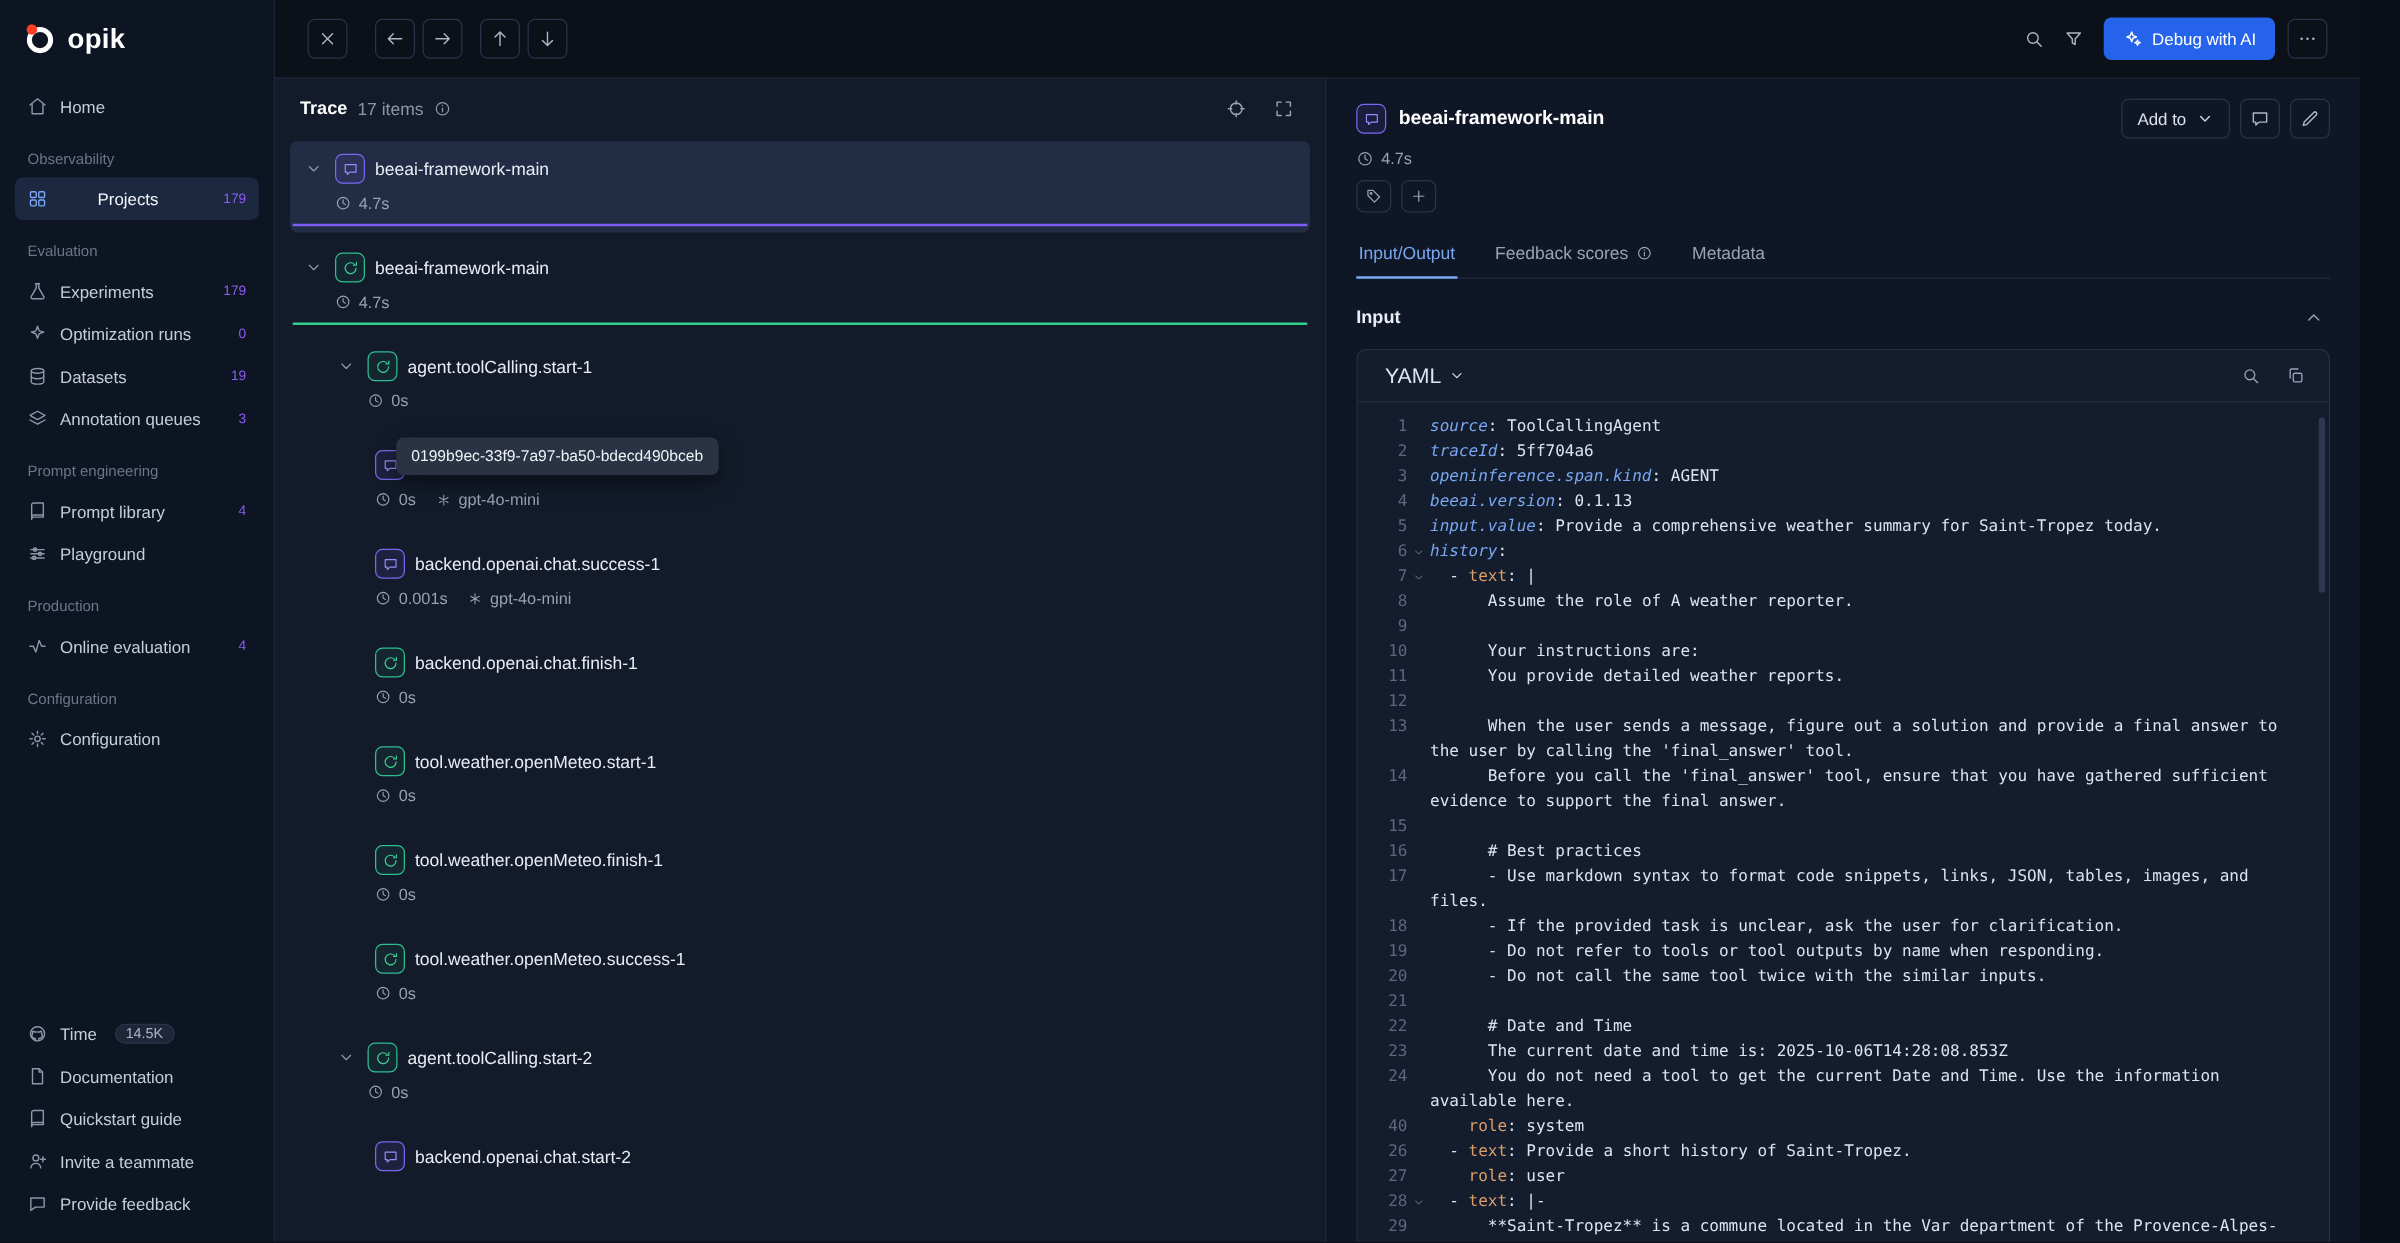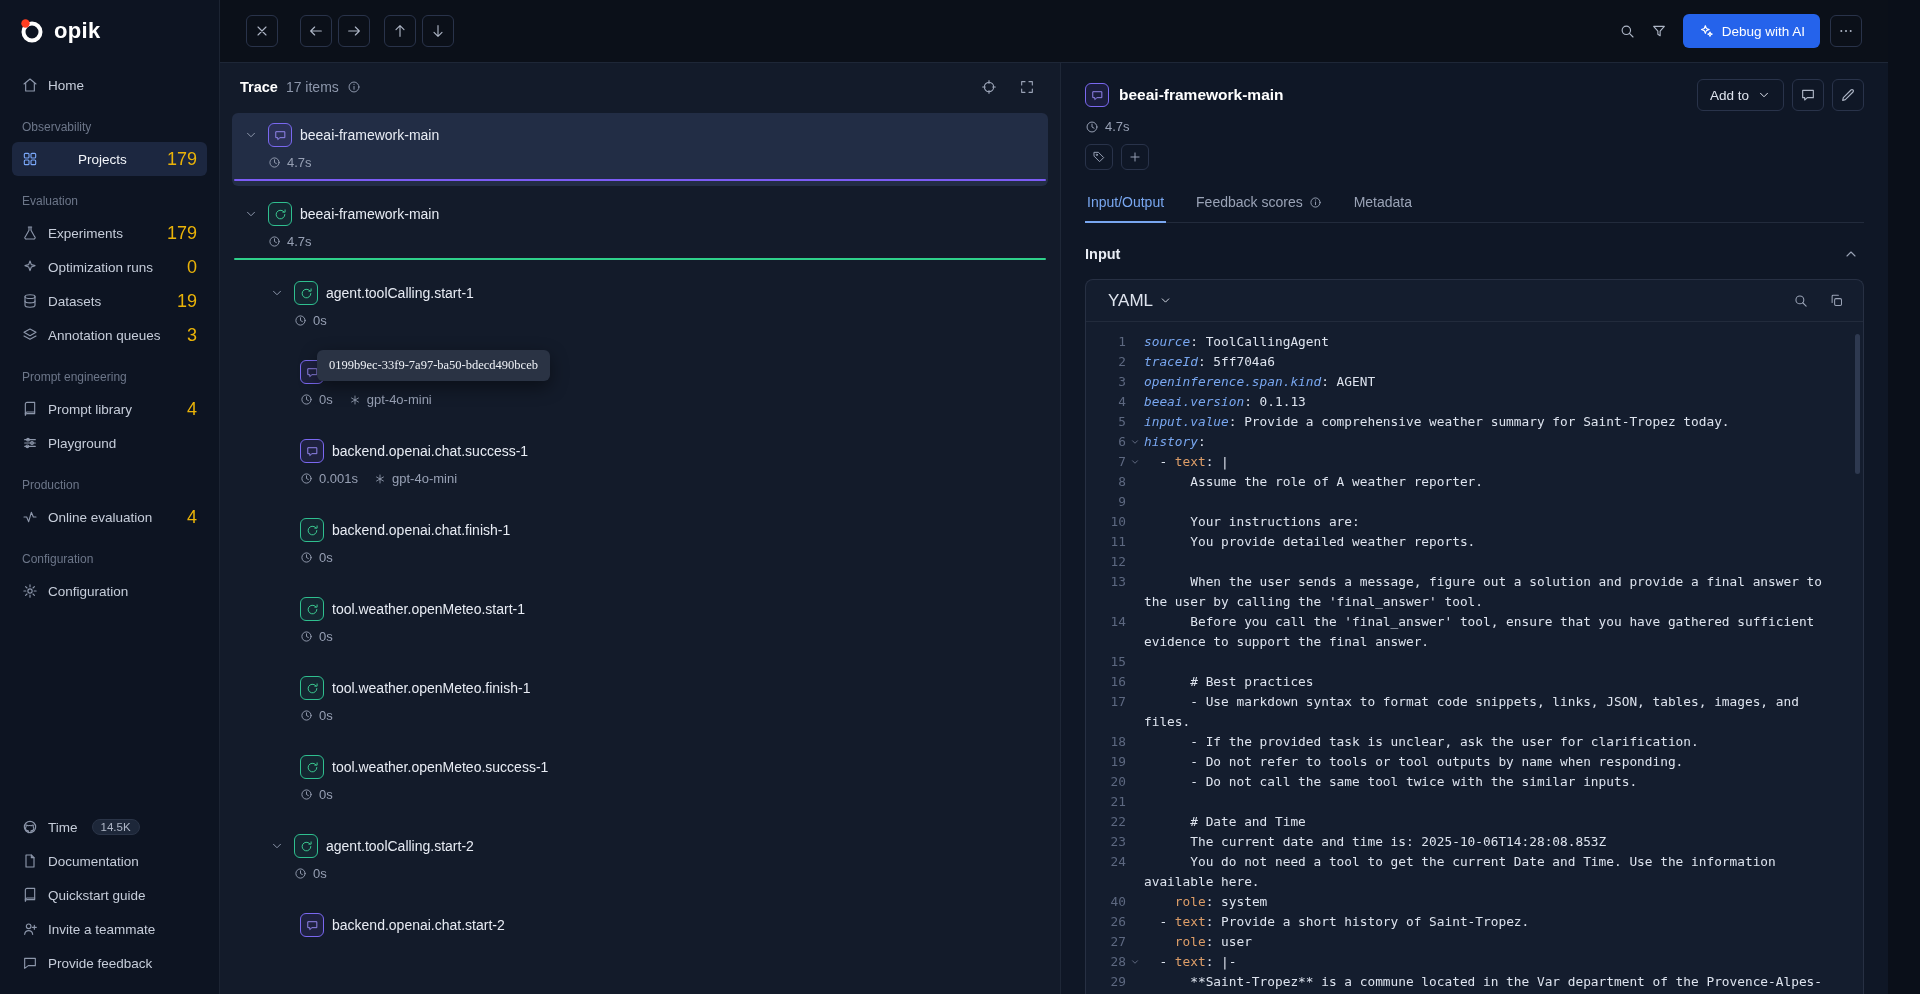--- a/index.html
+++ b/index.html
@@ -13,21 +13,21 @@
     display:flex; flex-direction:column; }
   .logo-row { height:62px; flex:0 0 62px; display:flex; align-items:center; gap:8px; padding:0 18px; }
   .logo-text { font-size:22px; font-weight:700; color:#fff; letter-spacing:.3px; }
   .nav { flex:1; padding:6px 12px; overflow:hidden; }
   .nsec { margin:18px 10px 8px; font-size:12px; color:#6c7689; }
   .nitem { height:34px; display:flex; align-items:center; gap:10px; padding:0 10px; border-radius:6px;
     color:#c6cdda; font-size:13.5px; cursor:pointer; }
   .nitem .icn { color:#8d97ab; }
   .nitem.active { background:#1c2740; color:#f2f5fa;gap:40px; }
   .nitem.active .icn { color:#7aa7f8; }
-  .ncount { margin-left:auto; color:#eab308; font-size:18px;text-align:center; }
+  .ncount { margin-left:auto; color:#8b5cf6; font-size:11px;text-align:center; }
   .sfooter { padding:8px 12px 14px; }
   .badge { margin-left:4px; background:#1d2739; border:1px solid #2a3447; padding:1px 8px;
     border-radius:10px; font-size:11.5px; color:#aeb6c6; }
 
   
   .main { flex:1; display:flex; flex-direction:column; background:#0b1019; min-width:0; }
   .topbar { height:62px; flex:0 0 62px; display:flex; align-items:center; padding:0 26px; }
   .tgroup { display:flex; gap:6px; }
   .tbtn { width:32px; height:32px; border:1px solid #29334a; border-radius:6px; background:transparent;
     color:#aeb6c6; display:flex; align-items:center; justify-content:center; cursor:pointer; }
@@ -56,21 +56,21 @@
   .tchev { width:16px; color:#8d97ab; display:flex; cursor:pointer; }
   .ticon { width:24px; height:24px; border-radius:6px; display:flex; align-items:center; justify-content:center; }
   .ticon.llm { border:1.5px solid #7a68f0; color:#9b8bf8; background:rgba(124,92,252,.10); }
   .ticon.agent { border:1.5px solid #2fbf8f; color:#3ed598; background:rgba(46,204,144,.07); }
   .tname { font-size:14px; color:#e8ecf4; }
   .tmeta { display:flex; align-items:center; gap:16px; margin-top:8px; color:#97a0b4; font-size:13px; }
   .tmeta.withch { margin-left:24px; }
   .dur, .model { display:flex; align-items:center; gap:6px; }
   .tbar { position:absolute; left:2px; right:2px; bottom:5px; height:2px; border-radius:1px; }
   .tooltip { position:absolute; left:85px; top:0; background:#2a3344; color:#eef1f6; font-size:12.5px;
-    padding:8px 12px; border-radius:6px; box-shadow:0 6px 18px rgba(0,0,0,.45); white-space:nowrap; z-index:3;font-family:Liberation Serif, serif; }
+    padding:8px 12px; border-radius:6px; box-shadow:0 6px 18px rgba(0,0,0,.45); white-space:nowrap; z-index:3; }
 
   
   .detail-panel { flex:1; background:#0f1726; border-left:1px solid #1e2737; border-top:1px solid #1e2737;
     padding:16px 24px 0; display:flex; flex-direction:column; min-width:0; overflow:hidden; }
   .dhead { display:flex; align-items:center; gap:10px; height:32px; }
   .dtitle { font-size:15.5px; font-weight:700; color:#fff; }
   .dactions { margin-left:auto; display:flex; gap:8px; }
   .addto { height:32px; padding:0 12px; border:1px solid #29334a; border-radius:6px; background:transparent;
     color:#dfe4ee; font-size:13.5px; font-family:inherit; display:flex; align-items:center; gap:8px; cursor:pointer; }
   .sq32 { width:32px; height:32px; border:1px solid #29334a; border-radius:6px; background:transparent;

